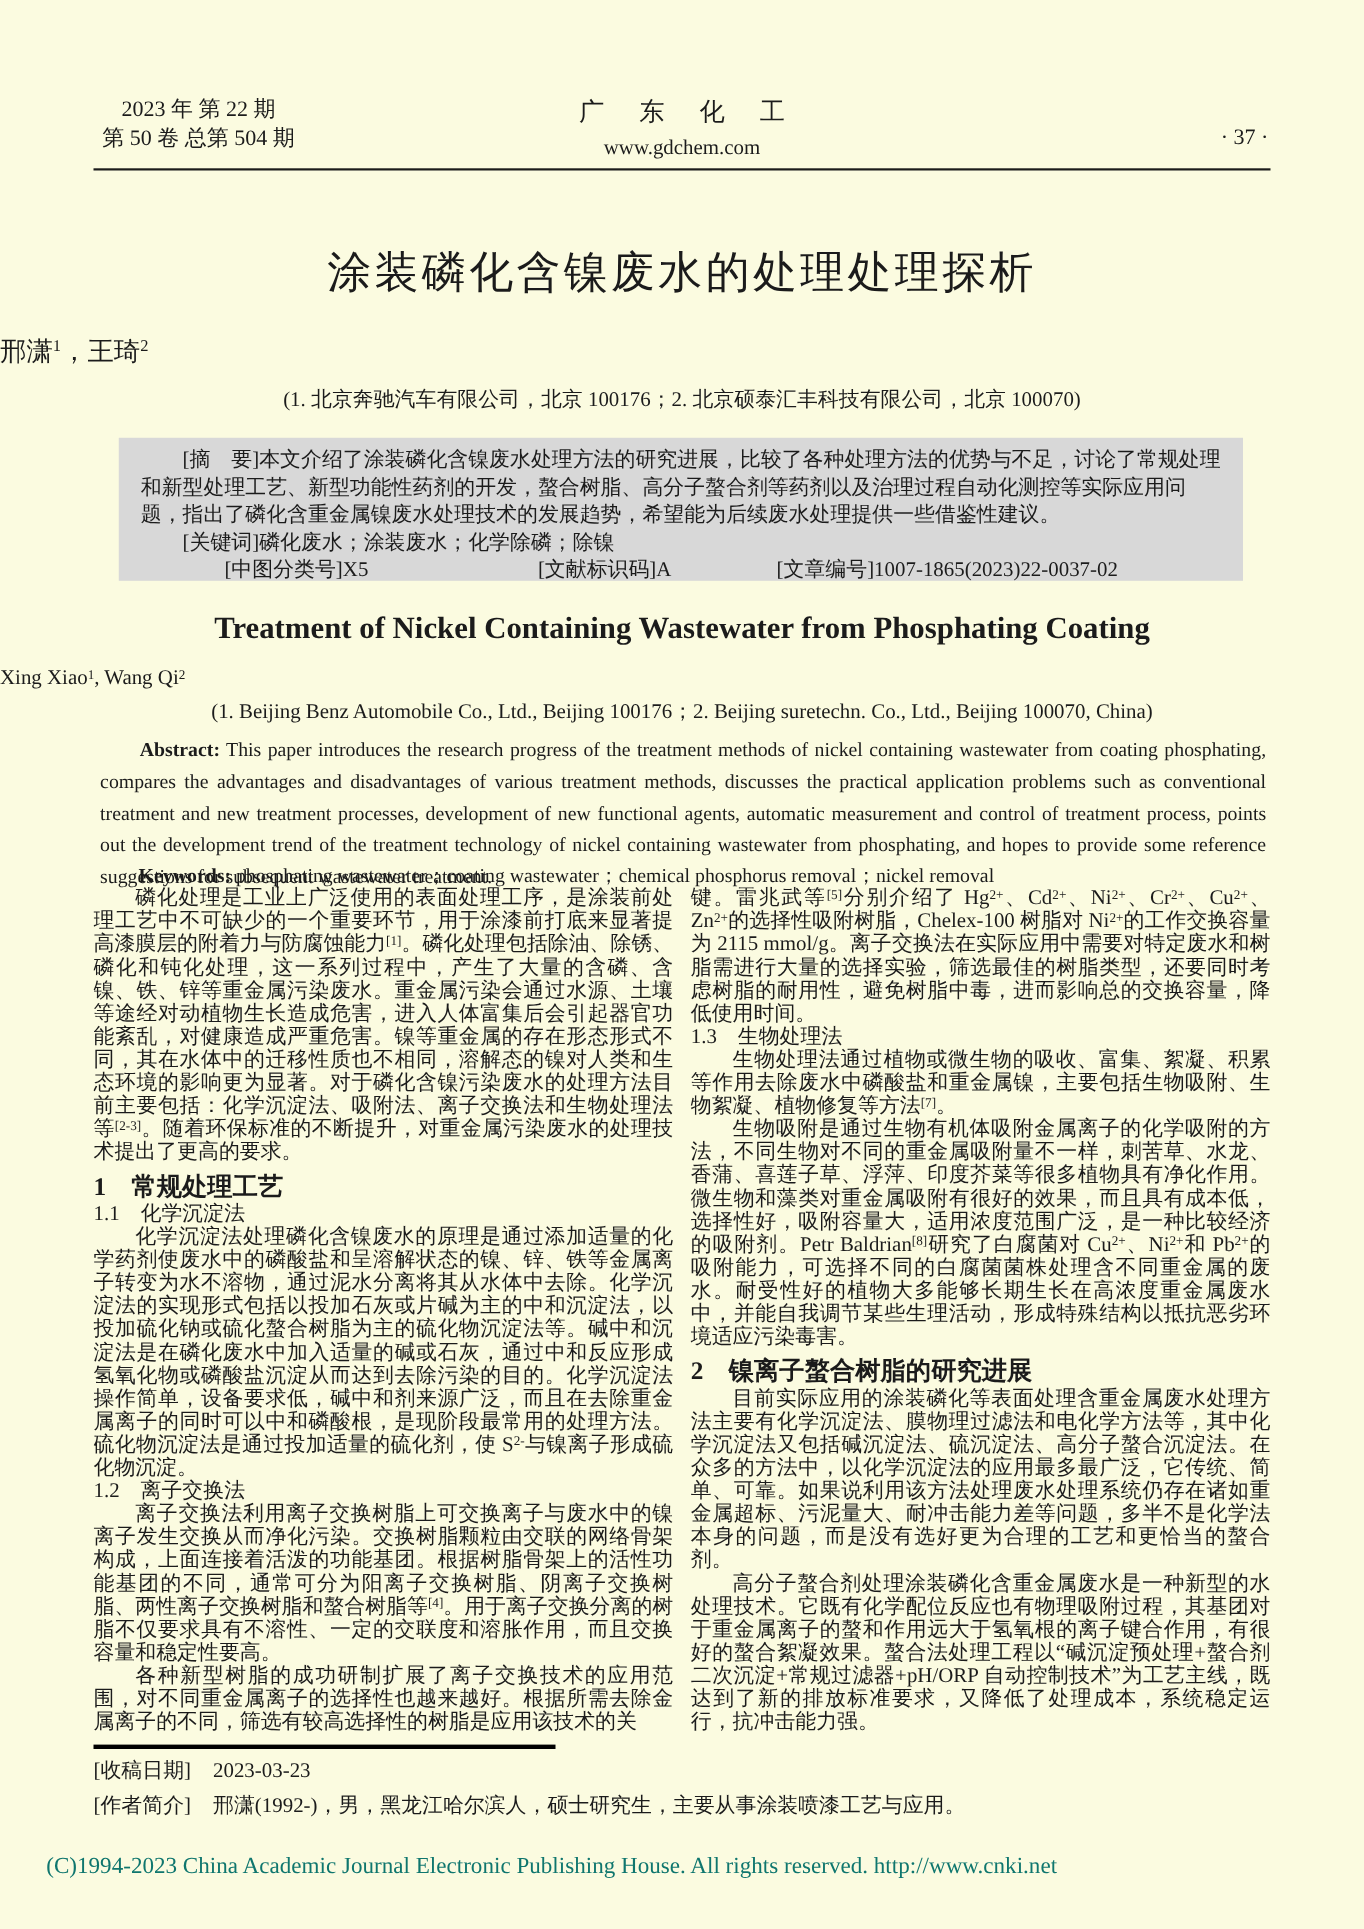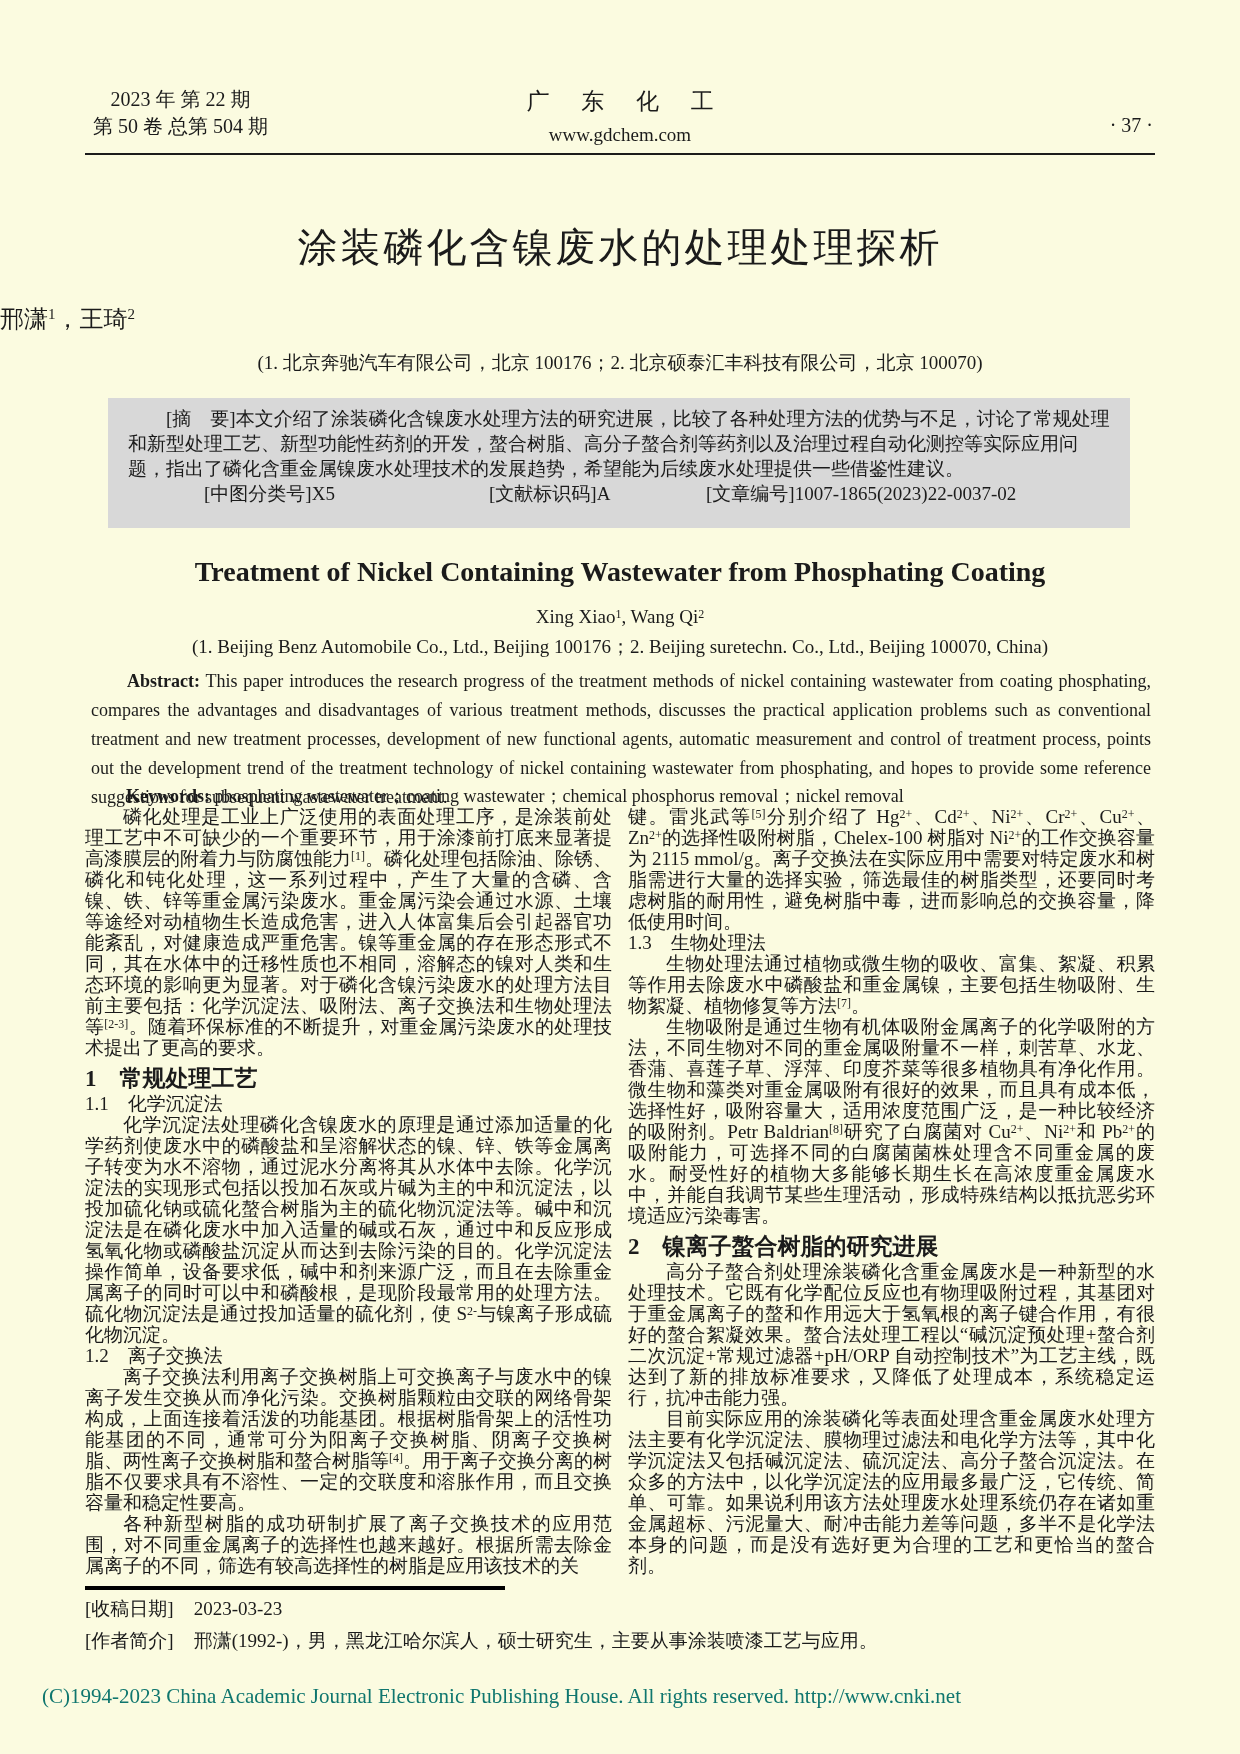--- a/index.html
+++ b/index.html
@@ -31,21 +31,21 @@
   .abs-box { position:absolute; top:398px; left:108px; width:1022px; height:130px;
              box-sizing:border-box; background:#d8d8d8; padding:8px 20px 0 20px;
              font-size:19px; line-height:25px; overflow:hidden; }
   .abs-box p { margin:0; text-indent:2em; }
   .clc { display:inline-block; width:285px; }
   .doccode { display:inline-block; width:255px; }
 
   
   .title-en { position:absolute; top:556px; left:0; width:100%; margin:0;
               text-align:center; font-size:28px; font-weight:700; }
-  .authors-en { position:absolute; top:606px; left:0; width:100%; text-align:center; font-size:19px; }
+  .authors-en { position:absolute; top:606px; left:0; width:100%; text-align:left; font-size:19px; }
   .affil-en { position:absolute; top:634px; left:0; width:100%; text-align:center; font-size:19px; }
   .abs-en { position:absolute; top:666px; left:90px; width:1060px; margin:1px;
             font-size:18px; line-height:29px; text-align:justify; text-indent:2em; }
   .kw-en  { position:absolute; top:782px; left:90px; width:1060px; margin:0;
             font-size:18px; line-height:29px; text-indent:2em; }
   .lbl { font-weight:700; }
 
   
   .columns { position:absolute; top:806px; left:85px; width:1070px; height:780px;
              display:flex; gap:16px; overflow:hidden; }
@@ -81,20 +81,21 @@
     <div class="hdr-page">· 37 ·</div>
   </div>
   <div class="hdr-rule"></div>
 
   <h1 class="title-cn">涂装磷化含镍废水的处理处理探析</h1>
   <div class="authors-cn">邢潇<sup>1</sup>，王琦<sup>2</sup></div>
   <div class="affil-cn">(1. 北京奔驰汽车有限公司，北京 100176；2. 北京硕泰汇丰科技有限公司，北京 100070)</div>
 
   <div class="abs-box">
     <p>[摘　要]本文介绍了涂装磷化含镍废水处理方法的研究进展，比较了各种处理方法的优势与不足，讨论了常规处理和新型处理工艺、新型功能性药剂的开发，螯合树脂、高分子螯合剂等药剂以及治理过程自动化测控等实际应用问题，指出了磷化含重金属镍废水处理技术的发展趋势，希望能为后续废水处理提供一些借鉴性建议。</p>
+    <p>[关键词]磷化废水；涂装废水；化学除磷；除镍</p>
     <p><span class="clc">[中图分类号]X5</span><span class="doccode">[文献标识码]A</span><span>[文章编号]1007-1865(2023)22-0037-02</span></p>
   </div>
 
   <h2 class="title-en">Treatment of Nickel Containing Wastewater from Phosphating Coating</h2>
   <div class="authors-en">Xing Xiao<sup>1</sup>, Wang Qi<sup>2</sup></div>
   <div class="affil-en">(1. Beijing Benz Automobile Co., Ltd., Beijing 100176；2. Beijing suretechn. Co., Ltd., Beijing 100070, China)</div>
 
   <p class="abs-en"><span class="lbl">Abstract:</span> <span>This paper introduces the research progress of the treatment methods of nickel containing wastewater from coating phosphating, compares the advantages and disadvantages of various treatment methods, discusses the practical application problems such as conventional treatment and new treatment processes, development of new functional agents, automatic measurement and control of treatment process, points out the development trend of the treatment technology of nickel containing wastewater from phosphating, and hopes to provide some reference suggestions for subsequent wastewater treatment.</span></p>
   <p class="kw-en"><span class="lbl">Keywords:</span> <span>phosphating wastewater；coating wastewater；chemical phosphorus removal；nickel removal</span></p>
 
@@ -107,22 +108,22 @@
       <h4 class="subsec">1.2　离子交换法</h4>
       <p class="para">离子交换法利用离子交换树脂上可交换离子与废水中的镍离子发生交换从而净化污染。交换树脂颗粒由交联的网络骨架构成，上面连接着活泼的功能基团。根据树脂骨架上的活性功能基团的不同，通常可分为阳离子交换树脂、阴离子交换树脂、两性离子交换树脂和螯合树脂等<sup>[4]</sup>。用于离子交换分离的树脂不仅要求具有不溶性、一定的交联度和溶胀作用，而且交换容量和稳定性要高。</p>
       <p class="para">各种新型树脂的成功研制扩展了离子交换技术的应用范围，对不同重金属离子的选择性也越来越好。根据所需去除金属离子的不同，筛选有较高选择性的树脂是应用该技术的关</p>
     </div>
     <div class="col">
       <p class="para noindent">键。雷兆武等<sup>[5]</sup>分别介绍了 Hg<sup>2+</sup>、Cd<sup>2+</sup>、Ni<sup>2+</sup>、Cr<sup>2+</sup>、Cu<sup>2+</sup>、Zn<sup>2+</sup>的选择性吸附树脂，Chelex-100 树脂对 Ni<sup>2+</sup>的工作交换容量为 2115 mmol/g。离子交换法在实际应用中需要对特定废水和树脂需进行大量的选择实验，筛选最佳的树脂类型，还要同时考虑树脂的耐用性，避免树脂中毒，进而影响总的交换容量，降低使用时间。</p>
       <h4 class="subsec">1.3　生物处理法</h4>
       <p class="para">生物处理法通过植物或微生物的吸收、富集、絮凝、积累等作用去除废水中磷酸盐和重金属镍，主要包括生物吸附、生物絮凝、植物修复等方法<sup>[7]</sup>。</p>
       <p class="para">生物吸附是通过生物有机体吸附金属离子的化学吸附的方法，不同生物对不同的重金属吸附量不一样，刺苦草、水龙、香蒲、喜莲子草、浮萍、印度芥菜等很多植物具有净化作用。微生物和藻类对重金属吸附有很好的效果，而且具有成本低，选择性好，吸附容量大，适用浓度范围广泛，是一种比较经济的吸附剂。Petr Baldrian<sup>[8]</sup>研究了白腐菌对 Cu<sup>2+</sup>、Ni<sup>2+</sup>和 Pb<sup>2+</sup>的吸附能力，可选择不同的白腐菌菌株处理含不同重金属的废水。耐受性好的植物大多能够长期生长在高浓度重金属废水中，并能自我调节某些生理活动，形成特殊结构以抵抗恶劣环境适应污染毒害。</p>
       <h3 class="sec">2　镍离子螯合树脂的研究进展</h3>
+      <p class="para">目前实际应用的涂装磷化等表面处理含重金属废水处理方法主要有化学沉淀法、膜物理过滤法和电化学方法等，其中化学沉淀法又包括碱沉淀法、硫沉淀法、高分子螯合沉淀法。在众多的方法中，以化学沉淀法的应用最多最广泛，它传统、简单、可靠。如果说利用该方法处理废水处理系统仍存在诸如重金属超标、污泥量大、耐冲击能力差等问题，多半不是化学法本身的问题，而是没有选好更为合理的工艺和更恰当的螯合剂。</p>
       <p class="para">高分子螯合剂处理涂装磷化含重金属废水是一种新型的水处理技术。它既有化学配位反应也有物理吸附过程，其基团对于重金属离子的螯和作用远大于氢氧根的离子键合作用，有很好的螯合絮凝效果。螯合法处理工程以“碱沉淀预处理+螯合剂二次沉淀+常规过滤器+pH/ORP 自动控制技术”为工艺主线，既达到了新的排放标准要求，又降低了处理成本，系统稳定运行，抗冲击能力强。</p>
-      <p class="para">目前实际应用的涂装磷化等表面处理含重金属废水处理方法主要有化学沉淀法、膜物理过滤法和电化学方法等，其中化学沉淀法又包括碱沉淀法、硫沉淀法、高分子螯合沉淀法。在众多的方法中，以化学沉淀法的应用最多最广泛，它传统、简单、可靠。如果说利用该方法处理废水处理系统仍存在诸如重金属超标、污泥量大、耐冲击能力差等问题，多半不是化学法本身的问题，而是没有选好更为合理的工艺和更恰当的螯合剂。</p>
     </div>
   </div>
 
   <div class="footnote">
     <div class="fn-rule"></div>
     <p class="fn-line"><span class="fn-label">[收稿日期]</span><span>2023-03-23</span></p>
     <p class="fn-line"><span class="fn-label">[作者简介]</span><span>邢潇(1992-)，男，黑龙江哈尔滨人，硕士研究生，主要从事涂装喷漆工艺与应用。</span></p>
   </div>
 
   <div class="copyright">(C)1994-2023 China Academic Journal Electronic Publishing House. All rights reserved.    http://www.cnki.net</div>

